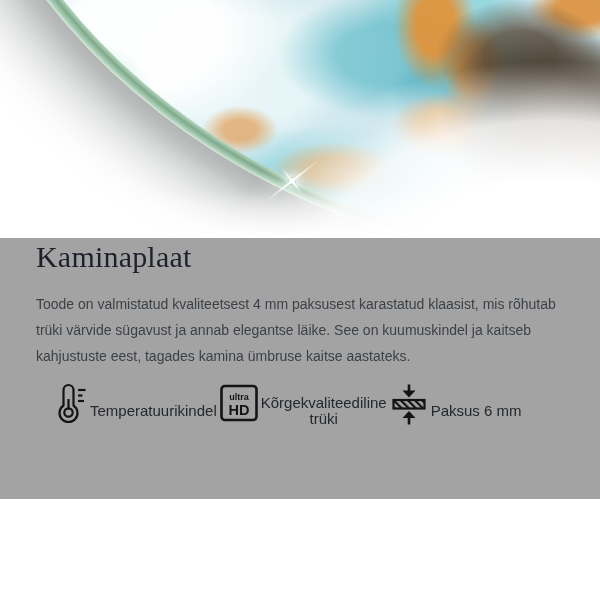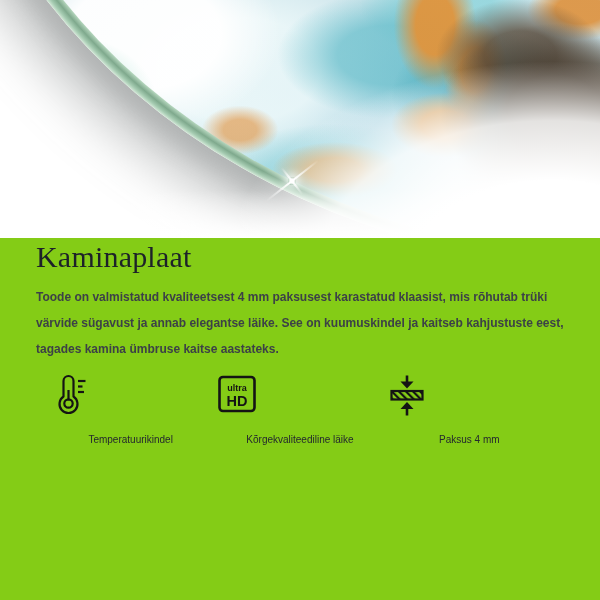--- a/index.html
+++ b/index.html
@@ -1,19 +1,19 @@
 <!DOCTYPE html>
 <html><head>
 <meta charset="utf-8">
 <style>
   * { margin:0; padding:0; box-sizing:border-box; }
   html,body { background:#fff; }
   .page {
-    position:relative; width:600px; height:600px; overflow:hidden;
-    background:#84cc16; font-family:"Liberation Sans", sans-serif;
+    position:relative; width:600px; height:499px; overflow:hidden;
+    background:#a3a3a3; font-family:"Liberation Sans", sans-serif;
   }
 
   
   .hero { position:relative; width:600px; height:238px; overflow:hidden; background:#fff; }
 
   .glass-edge {
     position:absolute; left:-72px; top:-942px; width:1412px; height:1212px;
     border-radius:50%;
     background: radial-gradient(50% 50% at 50% 50%,
       #ffffff 0%, #ffffff 96.0%, #eaf5ec 96.9%, #bcdcc4 97.9%,
@@ -66,32 +66,32 @@
   .sparkle.main  { left:288px; top:177px; }
   .sparkle.small { left:426px; top:220px; transform:scale(.55); opacity:.75; }
 
   
   .content { position:relative; padding:0 36px; }
   h1.title {
     font-family:"Liberation Serif", serif; font-weight:400;
     font-size:30px; line-height:37px; color:#1d2129; letter-spacing:.2px;
   }
   p.desc {
-    margin-top:9px; max-width:540px;
-    font-size:12px; line-height:26px; color:#3c4147;font-weight:bold;
+    margin-top:16px; max-width:540px;
+    font-size:14px; line-height:26px; color:#3c4147;
   }
 
   
   .features {
     margin-top:10px; padding:0 10px 0 10px;
     display:grid; grid-template-columns:repeat(3,1fr); row-gap:14px;
   }
-  .feature { display:flex; flex-direction:column; }
+  .feature { display:flex; flex-direction:row; align-items:center; }
   .feature .ic { height:44px; width:44px; display:flex; align-items:center; justify-content:center; }
-  .feature .flabel { margin-top:16px; font-size:10px; color:#24282e; text-align:center; line-height:16px; }
+  .feature .flabel { margin-top:16px; font-size:15px; color:#24282e; text-align:center; line-height:16px; }
   .ic svg { display:block; }
   .stroke { fill:none; stroke:#141414; stroke-width:2.2; }
   .ultra-txt { font-family:"Liberation Sans", sans-serif; fill:#141414; }
 </style>
 </head>
 <body>
 
 <div class="page">
 
   <section class="hero">
@@ -126,39 +126,39 @@
       </div>
 
       <div class="feature">
         <span class="ic">
           <svg width="44" height="44" viewBox="0 0 44 44">
             <rect class="stroke" x="4.5" y="5" width="35" height="34" rx="3.5" style="stroke-width:2.6"></rect>
             <text class="ultra-txt" x="22" y="19" text-anchor="middle" font-size="9" font-weight="600">ultra</text>
             <text class="ultra-txt" x="22" y="33.5" text-anchor="middle" font-size="14.5" font-weight="800">HD</text>
           </svg>
         </span>
-        <span class="flabel">Kõrgekvaliteediline läike</span>
+        <span class="flabel">Kõrgekvaliteediline trüki</span>
       </div>
 
 
 
 
       <div class="feature">
         <span class="ic">
           <svg width="44" height="44" viewBox="0 0 44 44">
             <defs>
               <pattern id="hatchP" width="5" height="5" patternUnits="userSpaceOnUse" patternTransform="rotate(-45)">
                 <rect width="2.2" height="5" fill="#141414"></rect>
               </pattern>
             </defs>
             <line x1="22" y1="3.5" x2="22" y2="10.5" stroke="#141414" stroke-width="2.6"></line>
             <polygon points="15.5,9.5 28.5,9.5 22,16.5" fill="#141414"></polygon>
             <rect x="6.5" y="19" width="31" height="8.5" fill="url(#hatchP)" stroke="#141414" stroke-width="2.2"></rect>
             <polygon points="15.5,37 28.5,37 22,30" fill="#141414"></polygon>
             <line x1="22" y1="36.5" x2="22" y2="43.5" stroke="#141414" stroke-width="2.6"></line>
           </svg>
         </span>
-        <span class="flabel">Paksus 4 mm</span>
+        <span class="flabel">Paksus 6 mm</span>
       </div>
 
     </div>
   </section>
 </div>
 
 </body></html>

